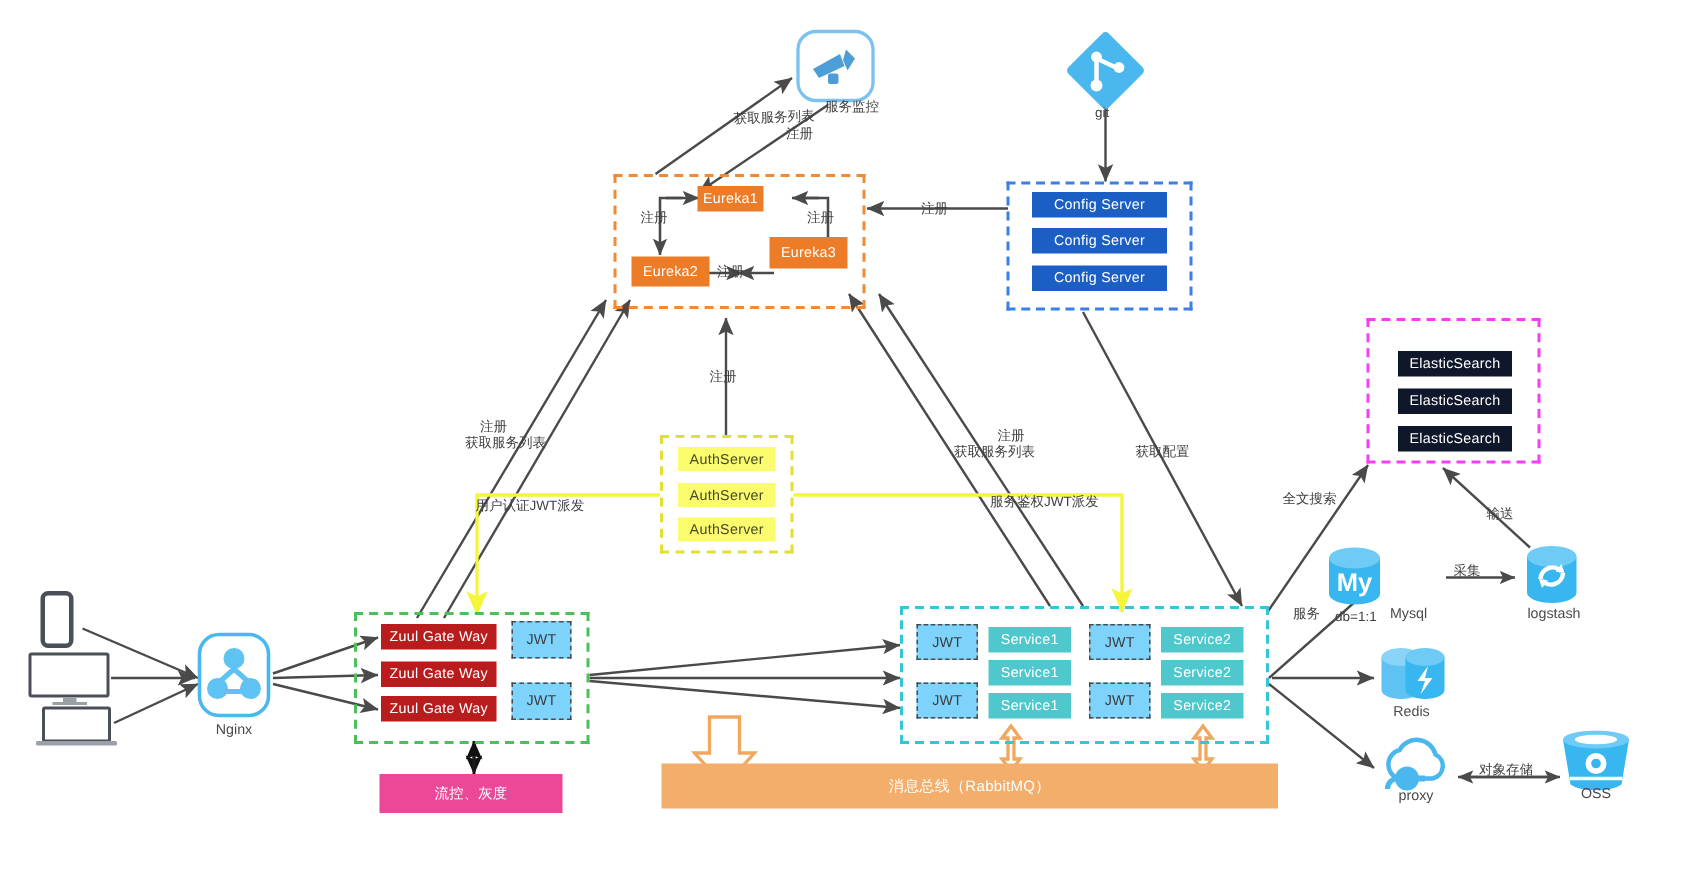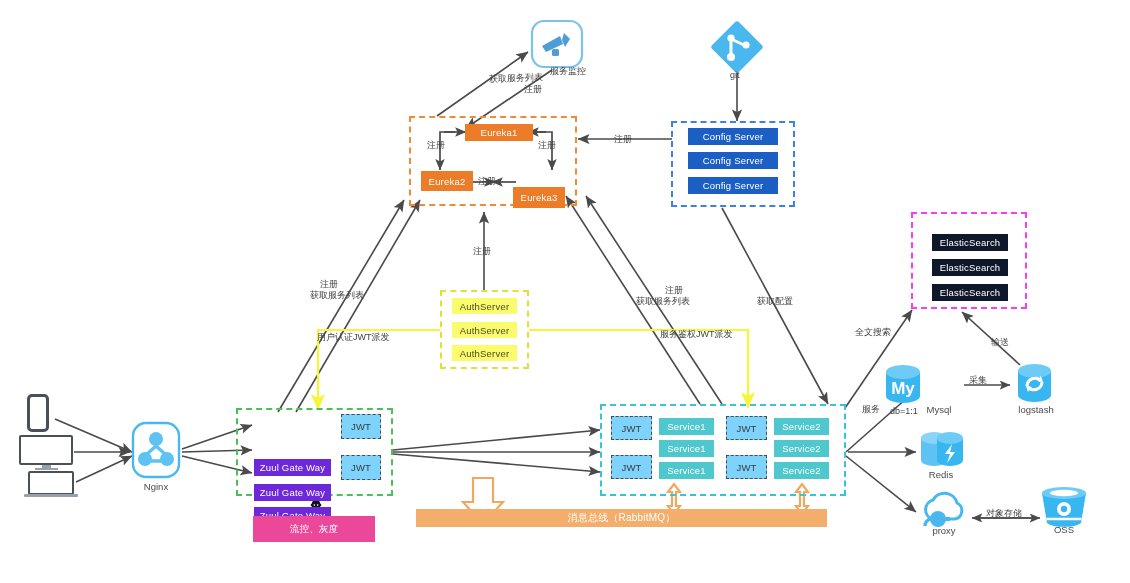--- a/index.html
+++ b/index.html
@@ -19,21 +19,21 @@
   .grp-zuul{border:2px dashed #4cbf5b;}
   .grp-svc{border:2px dashed #35c6d6;}
 
   
   .chip{position:absolute;box-sizing:border-box;display:flex;align-items:center;
         justify-content:center;font-size:9.5px;color:#ffffff;letter-spacing:.2px;}
   .chip-eureka{background:#ec7c27;}
   .chip-config{background:#1c5fc4;}
   .chip-auth{background:#fbfb6e;color:#4a4a28;}
   .chip-es{background:#0f172a;}
-  .chip-zuul{background:#6d28d9;margin-top:43px;}
+  .chip-zuul{background:#b91c1c;}
   .chip-svc{background:#4ec8cd;}
   .chip-jwt{background:#7dd3fc;color:#3b3b3b;border:1.6px dashed #4a4a4a;}
   .chip-flow{background:#ec4899;font-size:9.5px;}
   .chip-bus{background:#f3ae6b;font-size:10px;}
 
   .devbox{position:absolute;box-sizing:border-box;background:#fff;border:2.5px solid #4b4f57;}
   .devbox.phone{border-radius:5px;border-width:3px;}
   .devbox.mon{border-radius:2px;}
   .devbox.lap{border-radius:2px;}
   .monstand{position:absolute;background:#9aa0a8;}
@@ -168,23 +168,23 @@
         <path d="M25 40 L25 23 L38 29"></path>
       </g>
       <circle cx="25" cy="41" r="4" fill="#ffffff"></circle>
       <circle cx="25" cy="22" r="3.6" fill="#ffffff"></circle>
       <circle cx="40" cy="29" r="3.6" fill="#ffffff"></circle>
     </svg>
   </div>
   <div class="lbl" style="left:730px;top:70px;">git</div>
 
   <div class="grp grp-eureka" style="left:409px;top:116px;width:168px;height:90px;"></div>
-  <div class="chip chip-eureka" style="left:465px;top:124px;width:68px;height:17px;">Eureka1</div>
+  <div class="chip chip-eureka" style="left:465px;top:124px;width:44px;height:17px;">Eureka1</div>
   <div class="chip chip-eureka" style="left:421px;top:171px;width:52px;height:20px;">Eureka2</div>
-  <div class="chip chip-eureka" style="left:513px;top:187px;width:52px;height:21px;">Eureka3</div>
+  <div class="chip chip-eureka" style="left:513px;top:158px;width:52px;height:21px;">Eureka3</div>
   <div class="lbl" style="left:427px;top:140px;">注册</div>
   <div class="lbl" style="left:538px;top:140px;">注册</div>
   <div class="lbl" style="left:478px;top:176px;">注册</div>
 
   <div class="grp grp-config" style="left:671px;top:121px;width:124px;height:86px;"></div>
   <div class="chip chip-config" style="left:688px;top:128px;width:90px;height:17px;">Config Server</div>
   <div class="chip chip-config" style="left:688px;top:152px;width:90px;height:17px;">Config Server</div>
   <div class="chip chip-config" style="left:688px;top:177px;width:90px;height:17px;">Config Server</div>
 
   <div class="grp grp-auth" style="left:440px;top:290px;width:89px;height:79px;"></div>
@@ -211,21 +211,21 @@
   <div class="chip chip-jwt" style="left:611px;top:455px;width:41px;height:24px;">JWT</div>
   <div class="chip chip-svc" style="left:659px;top:418px;width:55px;height:17px;">Service1</div>
   <div class="chip chip-svc" style="left:659px;top:440px;width:55px;height:17px;">Service1</div>
   <div class="chip chip-svc" style="left:659px;top:462px;width:55px;height:17px;">Service1</div>
   <div class="chip chip-jwt" style="left:726px;top:416px;width:41px;height:24px;">JWT</div>
   <div class="chip chip-jwt" style="left:726px;top:455px;width:41px;height:24px;">JWT</div>
   <div class="chip chip-svc" style="left:774px;top:418px;width:55px;height:17px;">Service2</div>
   <div class="chip chip-svc" style="left:774px;top:440px;width:55px;height:17px;">Service2</div>
   <div class="chip chip-svc" style="left:774px;top:462px;width:55px;height:17px;">Service2</div>
 
-  <div class="chip chip-bus" style="left:416px;top:509px;width:411px;height:18px;">消息总线（RabbitMQ）</div>
+  <div class="chip chip-bus" style="left:441px;top:509px;width:411px;height:30px;">消息总线（RabbitMQ）</div>
 
   <div class="iconbox" style="left:880px;top:362px;width:46px;height:44px;">
     <svg width="46" height="44" viewBox="0 0 46 44">
       <path d="M6 10 v24 a17 7 0 0 0 34 0 V10 z" fill="#37b6f0"></path>
       <ellipse cx="23" cy="10" rx="17" ry="7" fill="#6ecbf5"></ellipse>
       <text x="23" y="32" font-size="17" font-family="Liberation Sans, sans-serif" font-weight="bold" fill="#ffffff" text-anchor="middle">My</text>
     </svg>
   </div>
   <div class="cap" style="left:909px;top:404px;width:60px;">Mysql</div>
 

